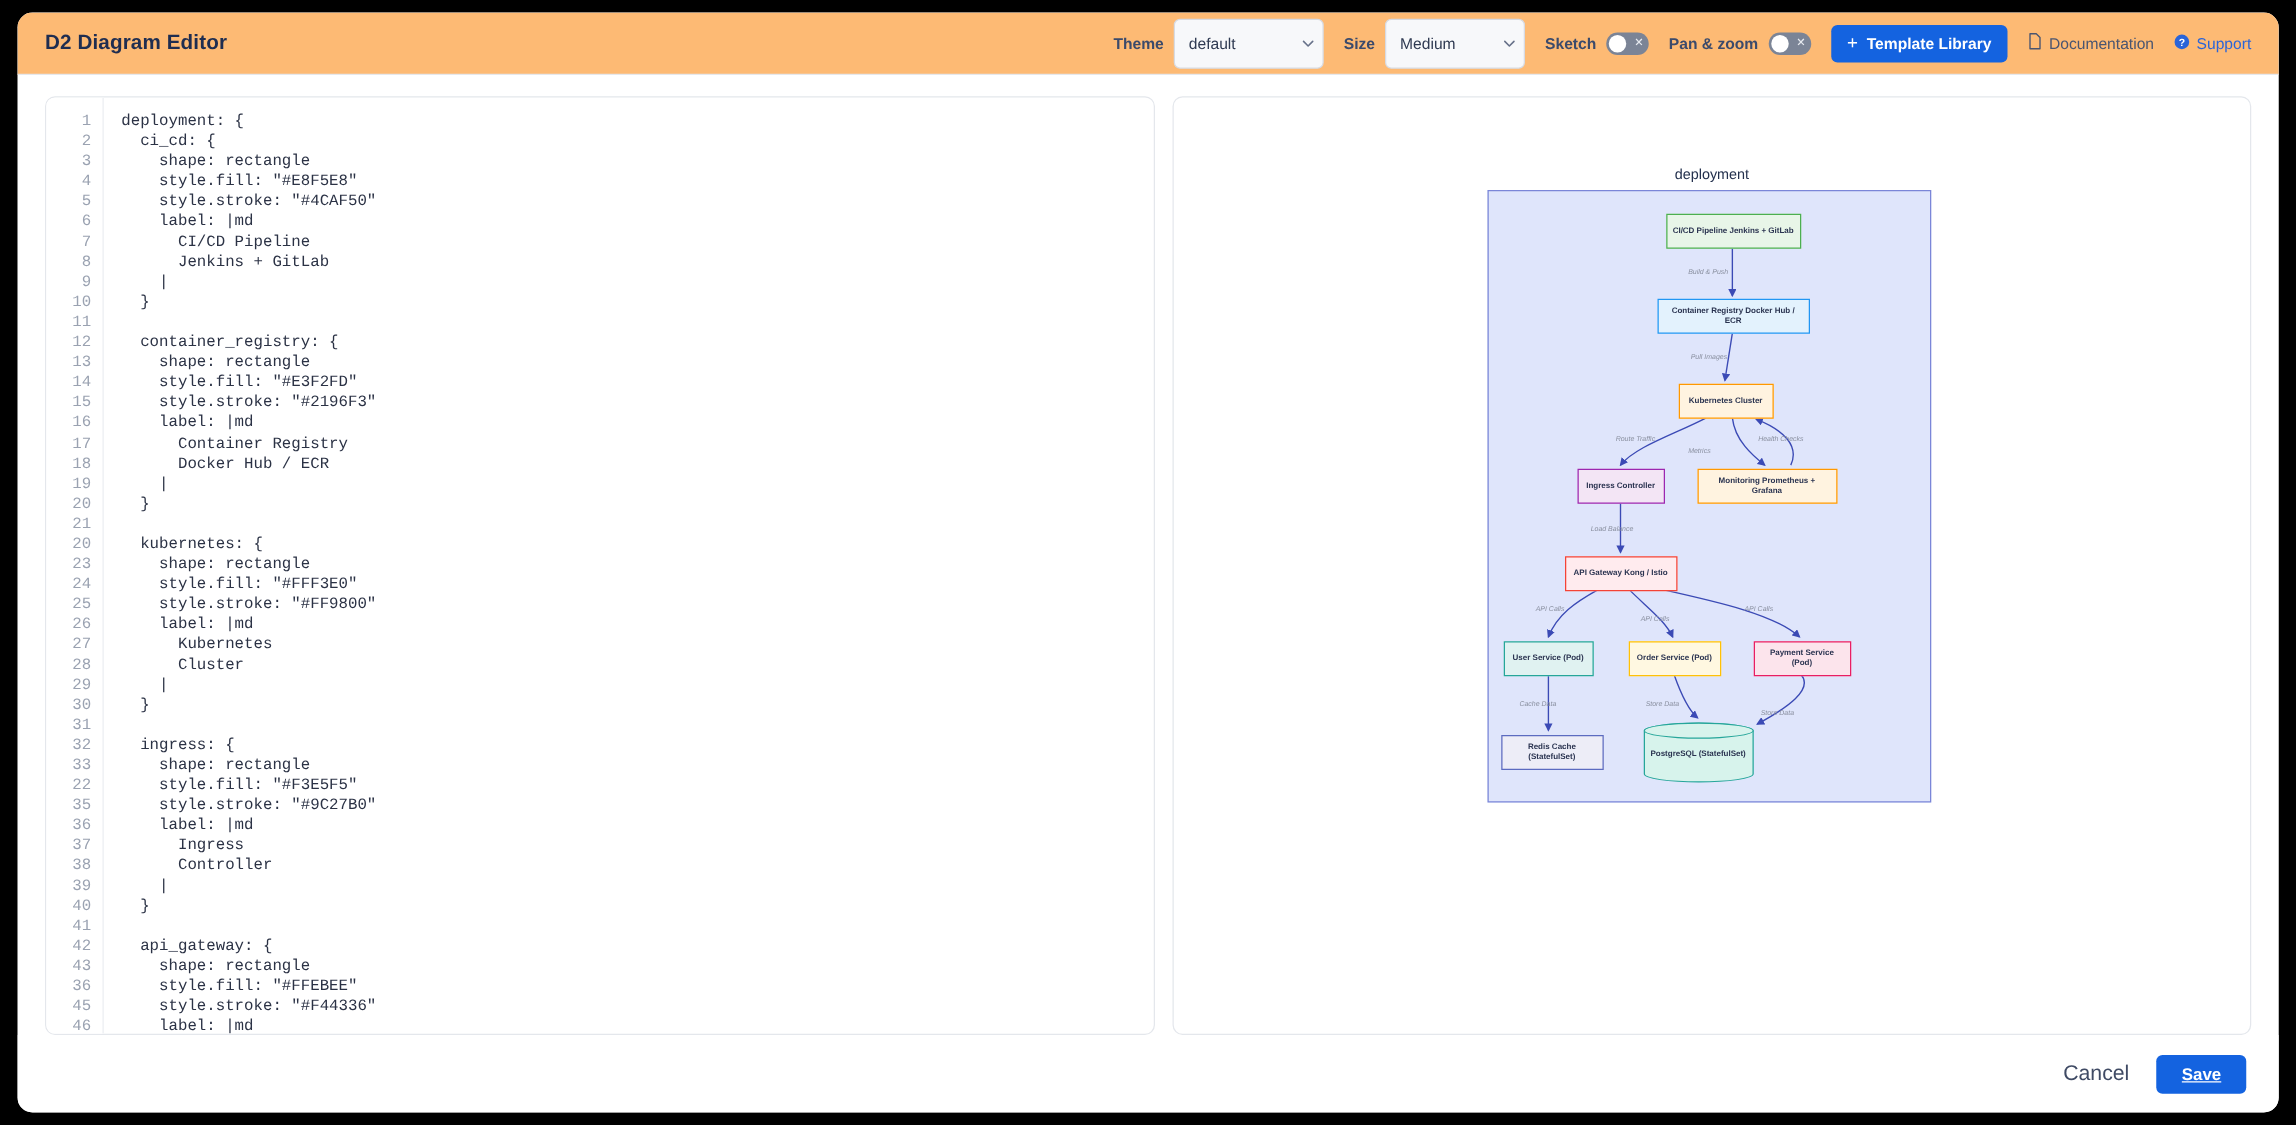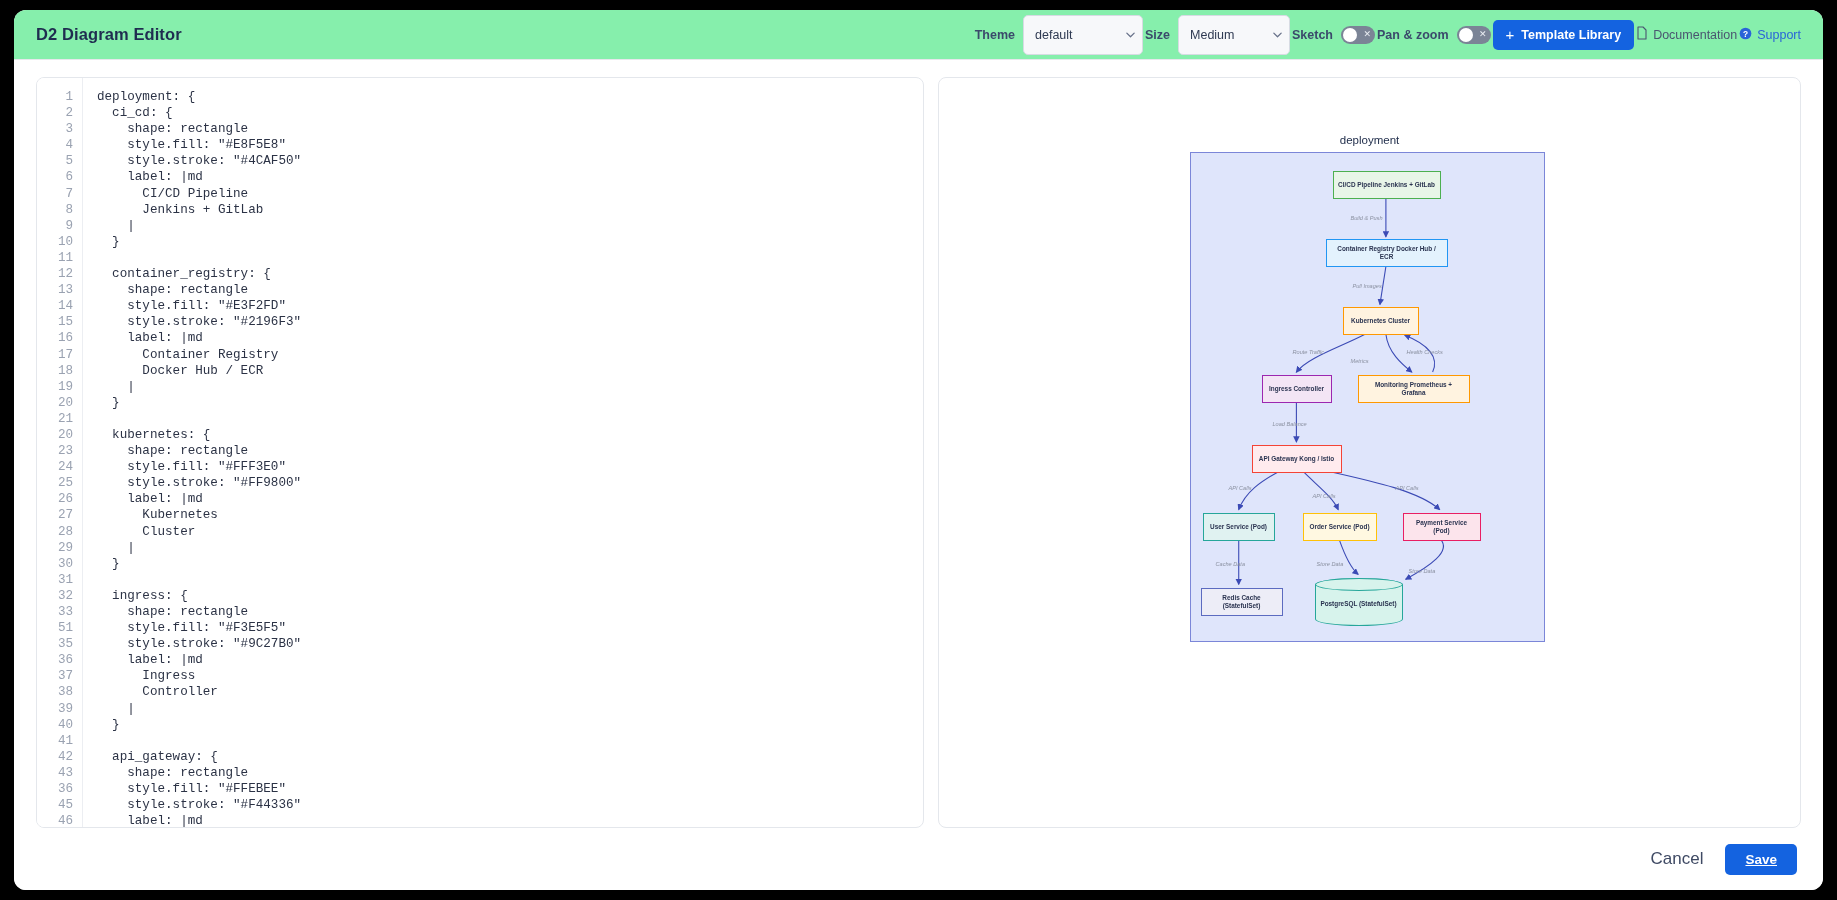--- a/index.html
+++ b/index.html
@@ -22,33 +22,33 @@
     box-shadow: 0 8px 30px rgba(0,0,0,.35);
   }
   
   #header {
     height: 50px;
     flex: 0 0 50px;
     border-bottom: 1px solid #e6e8ec;
     display: flex;
     align-items: center;
     padding: 0 22px;
-    background: #86efac;
+    background: #fdba74;
   }
   #app-title {
     font-size: 16.5px;
     font-weight: bold;
     color: #1f2d50;
     letter-spacing: .1px;
   }
   #header-controls {
     margin-left: auto;
     display: flex;
     align-items: center;
-    gap: 2px;
+    gap: 16px;
   }
   .ctrl-group { display: flex; align-items: center; gap: 8px; }
   .ctrl-label {
     font-size: 12.5px;
     font-weight: bold;
     color: #3b4a6b;
     white-space: nowrap;
   }
   .select-box {
     position: relative;
@@ -379,21 +379,21 @@
             <div class="ln">24</div>
             <div class="ln">25</div>
             <div class="ln">26</div>
             <div class="ln">27</div>
             <div class="ln">28</div>
             <div class="ln">29</div>
             <div class="ln">30</div>
             <div class="ln">31</div>
             <div class="ln">32</div>
             <div class="ln">33</div>
-            <div class="ln">51</div>
+            <div class="ln">22</div>
             <div class="ln">35</div>
             <div class="ln">36</div>
             <div class="ln">37</div>
             <div class="ln">38</div>
             <div class="ln">39</div>
             <div class="ln">40</div>
             <div class="ln">41</div>
             <div class="ln">42</div>
             <div class="ln">43</div>
             <div class="ln">36</div>

